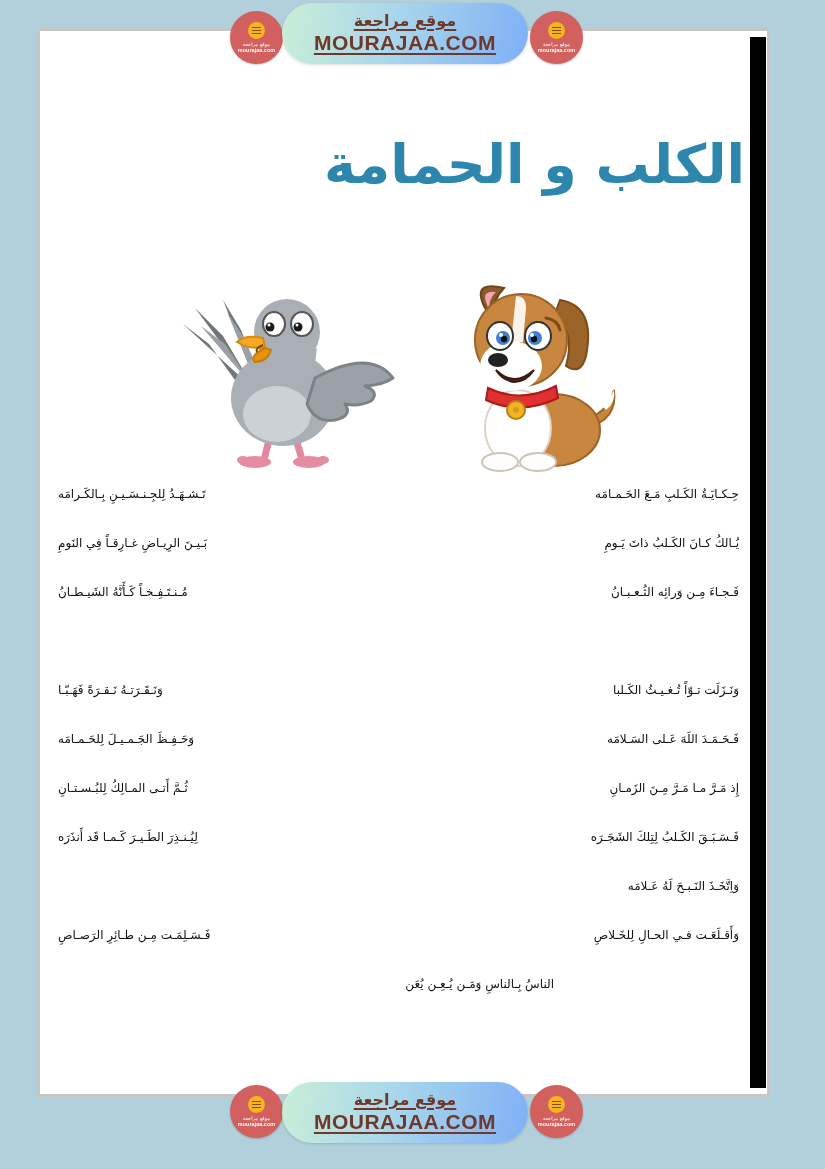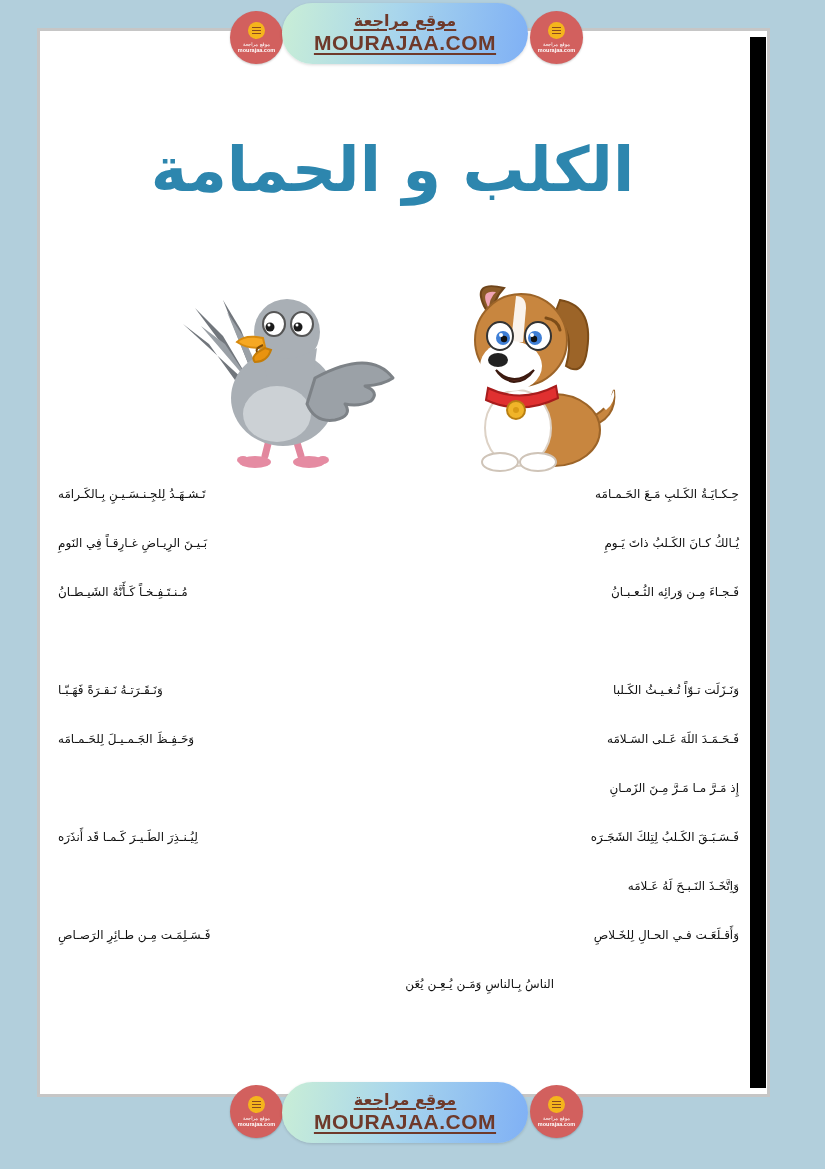--- a/index.html
+++ b/index.html
@@ -47,22 +47,22 @@
   }
   .logo-icon .pages{
     width:9px;height:7px;
     background:repeating-linear-gradient(#8a4a1f 0 1px,#f5b51c 1px 3px);
   }
   .logo-t1{direction:rtl;color:#ffffff;font-size:5px;line-height:1.2;}
   .logo-t2{color:#ffffff;font-size:5.5px;font-weight:bold;line-height:1.2;
     font-family:"Liberation Sans", sans-serif;}
   
   .title{
-    position:absolute;left:0;right:22px;top:100px;direction:rtl;text-align:center;
-    color:#2d86ae;font-size:62px;font-weight:bold;line-height:1.25;
+    position:absolute;left:0;right:22px;top:100px;direction:rtl;
+    color:#2d86ae;font-size:54px;font-weight:bold;line-height:1.25;
     font-family:"DejaVu Sans", sans-serif;
   }
   
   .illustrations{
     position:absolute;left:110px;top:250px;width:500px;height:195px;
     display:flex;align-items:flex-end;justify-content:center;gap:16px;
   }
   
   .poem{
     position:absolute;left:18px;right:28px;top:438px;direction:rtl;color:#111111;
@@ -196,20 +196,21 @@
     <div class="hemistich second">وَنَـقَـرَتـهُ نَـقـرَةً فَهَـبّـا</div>
   </div>
 
   <div class="verse-row">
     <div class="hemistich first">فَـحَـمَـدَ اللَهَ عَـلى السَـلامَه</div>
     <div class="hemistich second">وَحَـفِـظَ الجَـمـيـلَ لِلحَـمـامَه</div>
   </div>
 
   <div class="verse-row">
     <div class="hemistich first">إِذ مَـرَّ مـا مَـرَّ مِـنَ الزَمـانِ</div>
+    <div class="hemistich second">ثُـمَّ أَتـى المـالِكُ لِلبُـسـتـانِ</div>
   </div>
 
   <div class="verse-row">
     <div class="hemistich first">فَـسَـبَـقَ الكَـلبُ لِتِلكَ الشَجَـرَه</div>
     <div class="hemistich second">لِيُـنـذِرَ الطَـيـرَ كَـمـا قَد أَنذَرَه</div>
   </div>
 
   <div class="verse-row">
     <div class="hemistich first">وَاِتَّخَـذَ النَـبـحَ لَهُ عَـلامَه</div>
   </div>

